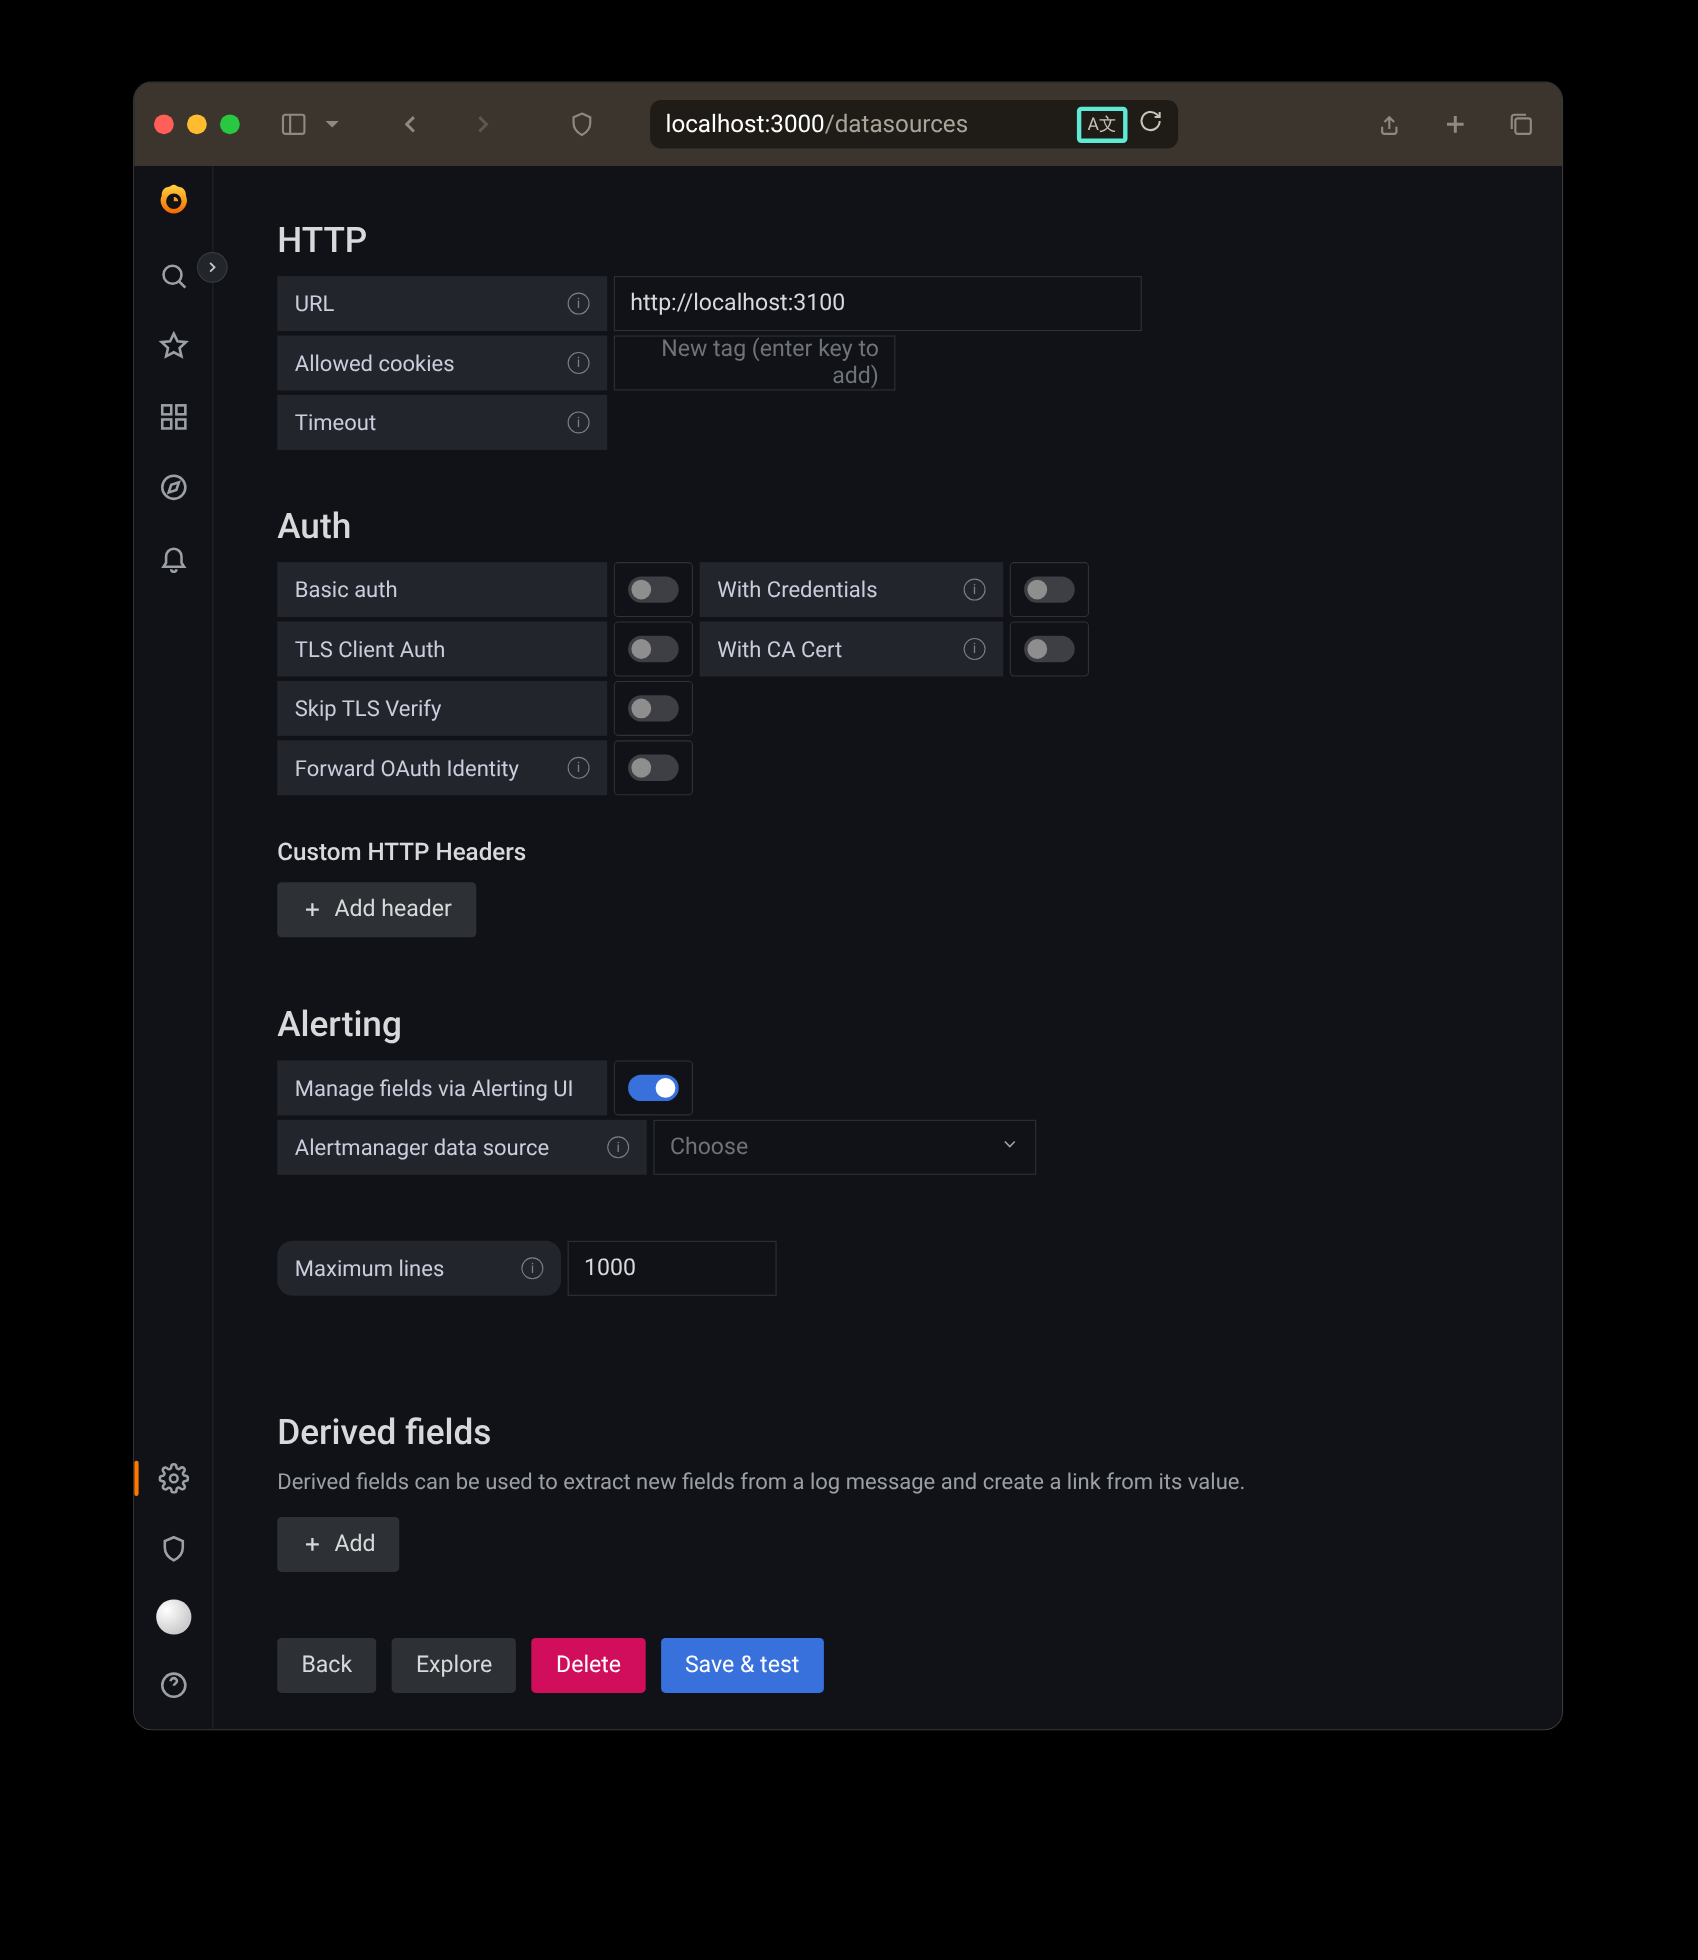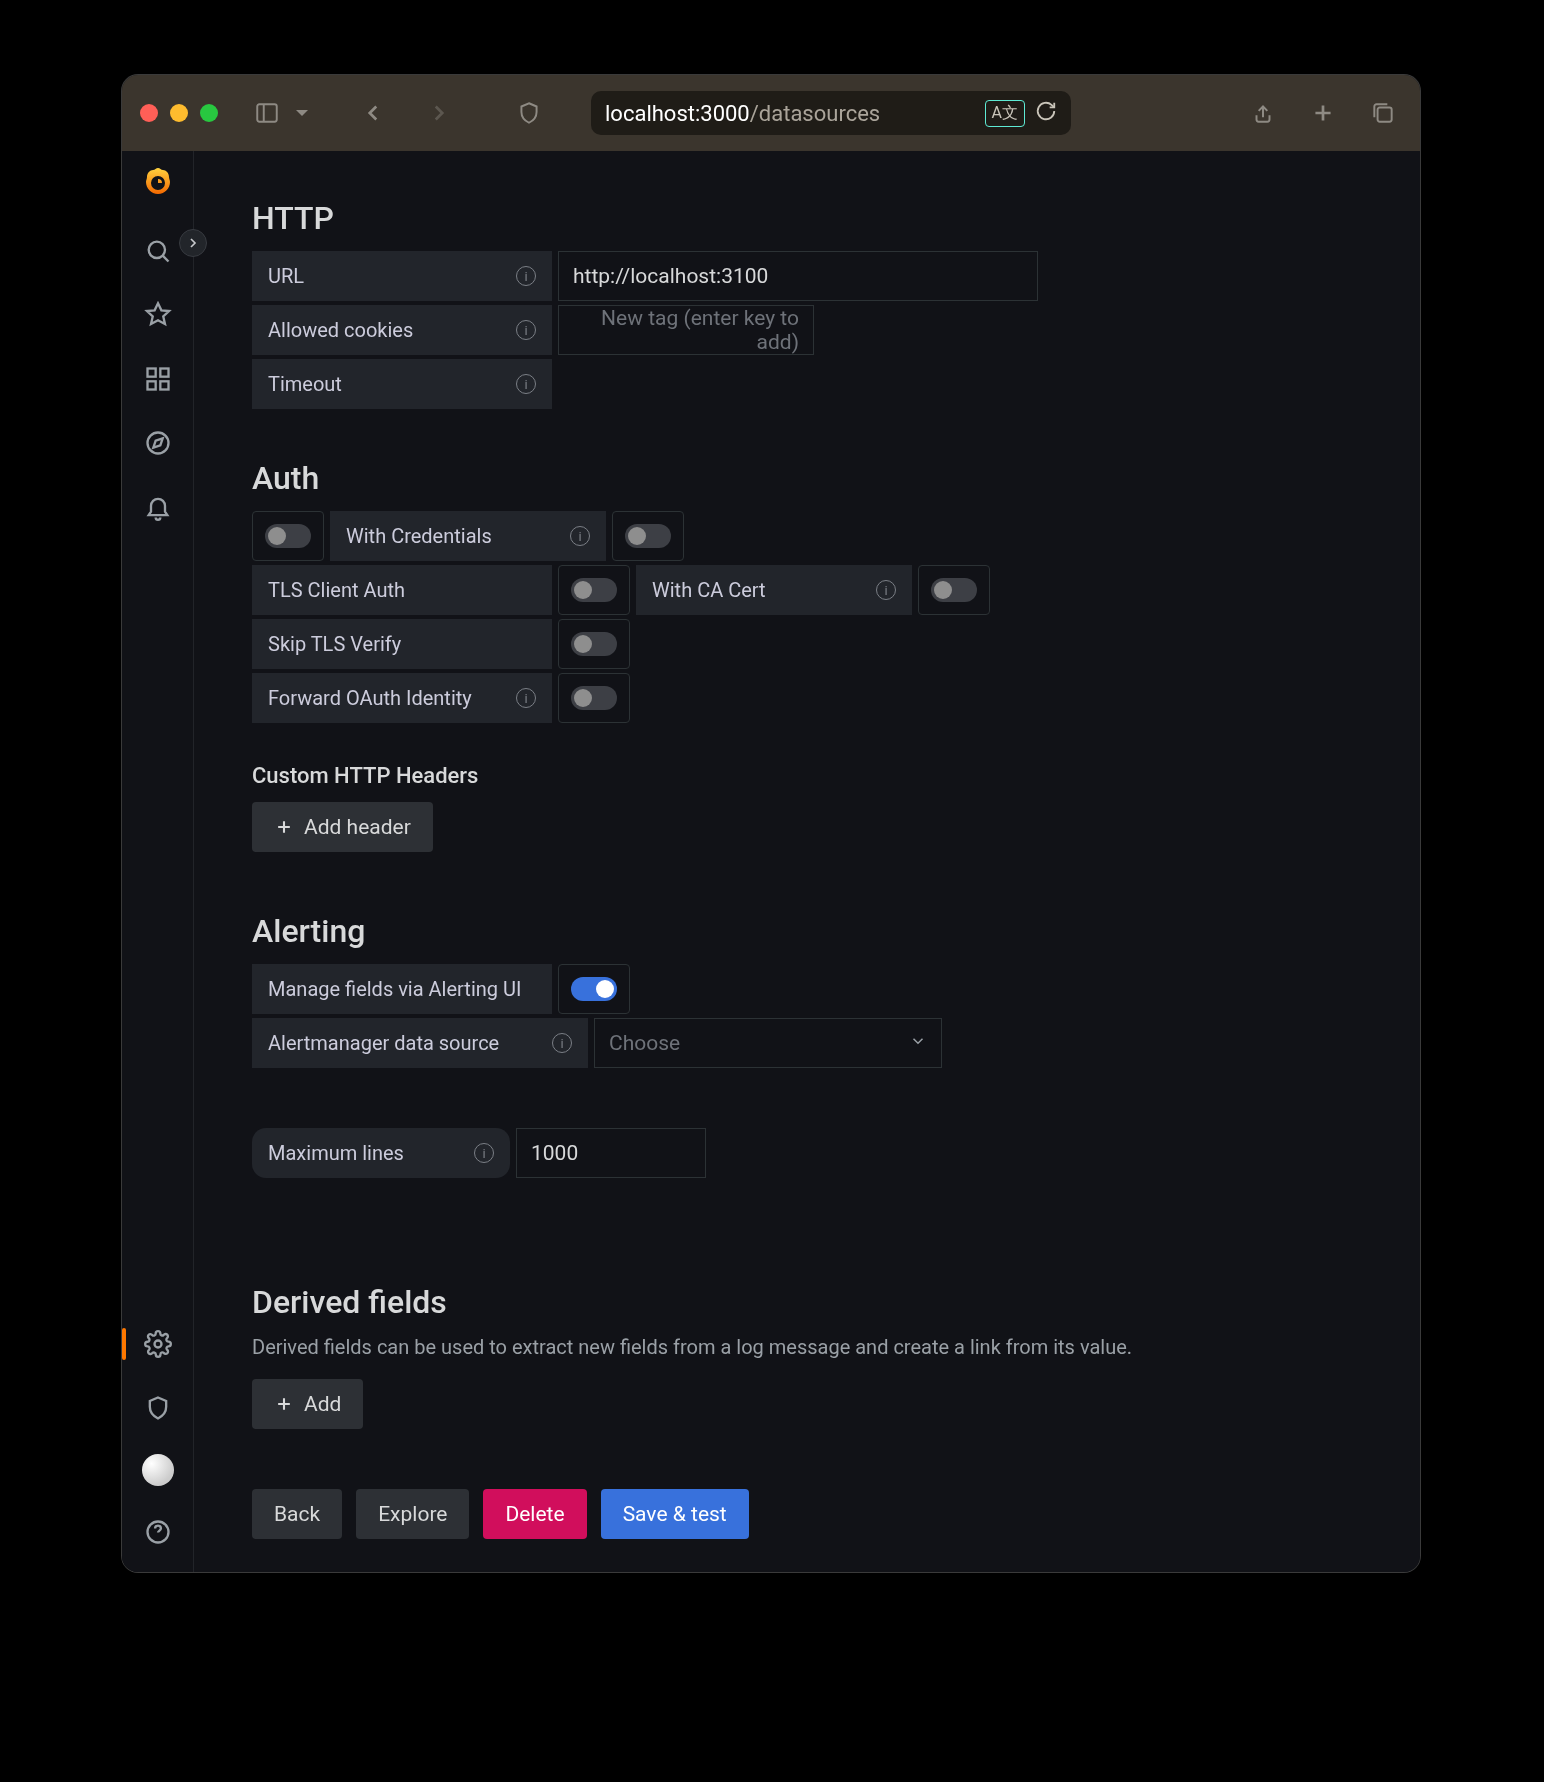--- a/index.html
+++ b/index.html
@@ -306,21 +306,21 @@
     </div>
     <div class="tb-btn" style="margin-left:40px">
       <svg viewBox="0 0 24 24" fill="none" stroke="currentColor" stroke-width="1.8">
           <path d="M12 3l7 3v5c0 5-3 8-7 10-4-2-7-5-7-10V6l7-3z"></path>
         </svg>
     </div>
     <div class="urlbar">
       <div class="txt">
         <span class="host">localhost:3000</span><span class="path">/datasources</span>
       </div>
-      <div style="color:#c9c4b9;font-size:16px;padding:2px 6px;border:1px solid #5eead4;border-radius:4px">A文</div>
+      <div style="color:#c9c4b9;font-size:16px;padding:2px 6px;border:4px solid #5eead4;border-radius:4px">A文</div>
       <div style="color:#c9c4b9">
         <svg width="22" height="22" viewBox="0 0 24 24" fill="none" stroke="currentColor" stroke-width="2">
             <path d="M21 12a9 9 0 11-3-6.7L21 8"></path>
             <path d="M21 3v5h-5"></path>
           </svg>
       </div>
     </div>
     <div class="right-tb">
       <div class="tb-btn">
         <svg viewBox="0 0 24 24" fill="none" stroke="currentColor" stroke-width="1.8">
@@ -431,20 +431,23 @@
       <div class="row">
         <div class="label">
           <span>Timeout</span>
           <span class="info">i</span>
         </div>
       </div>
 
       
       <h2 class="section" style="margin-top:50px">Auth</h2>
       <div class="auth-row2">
+        <div class="label tog">
+            <span>Basic auth</span>
+          </div>
         <div class="toggle-wrap">
             <div class="toggle">
               <div class="knob"></div>
             </div>
           </div>
         <div class="auth-lbl2">
           <span>With Credentials</span>
           <span class="info">i</span>
         </div>
         <div class="toggle-wrap">

